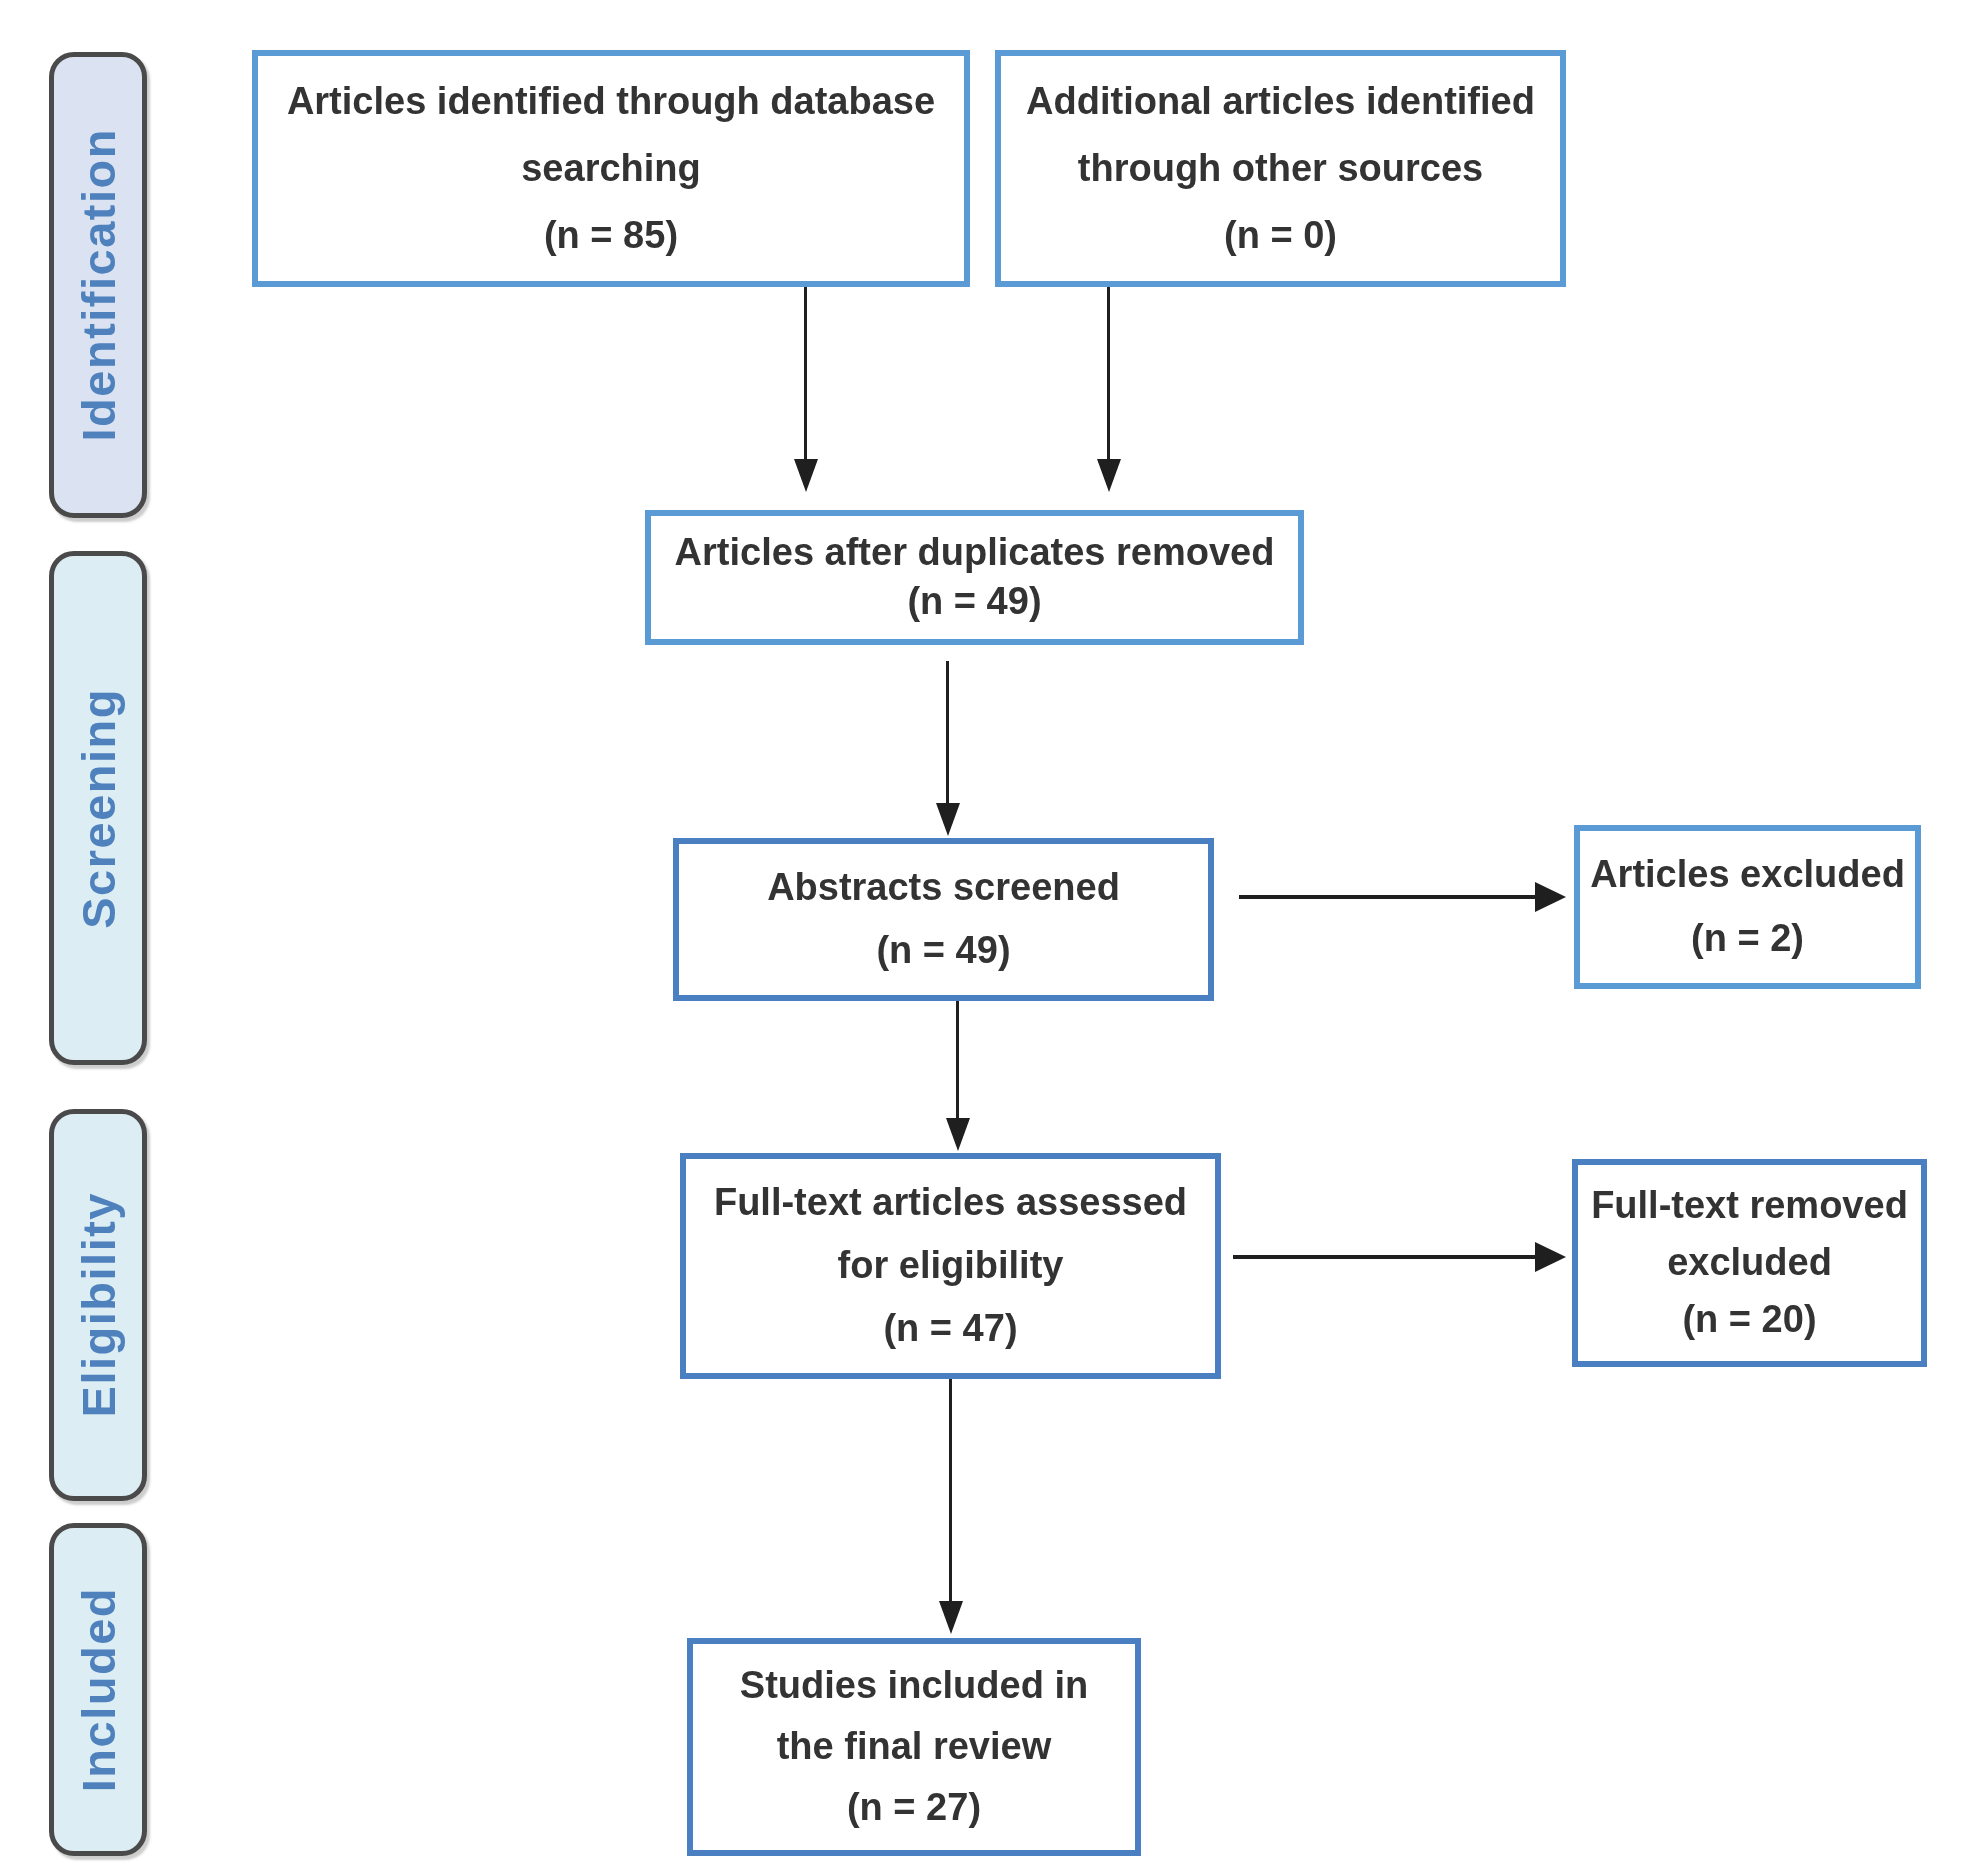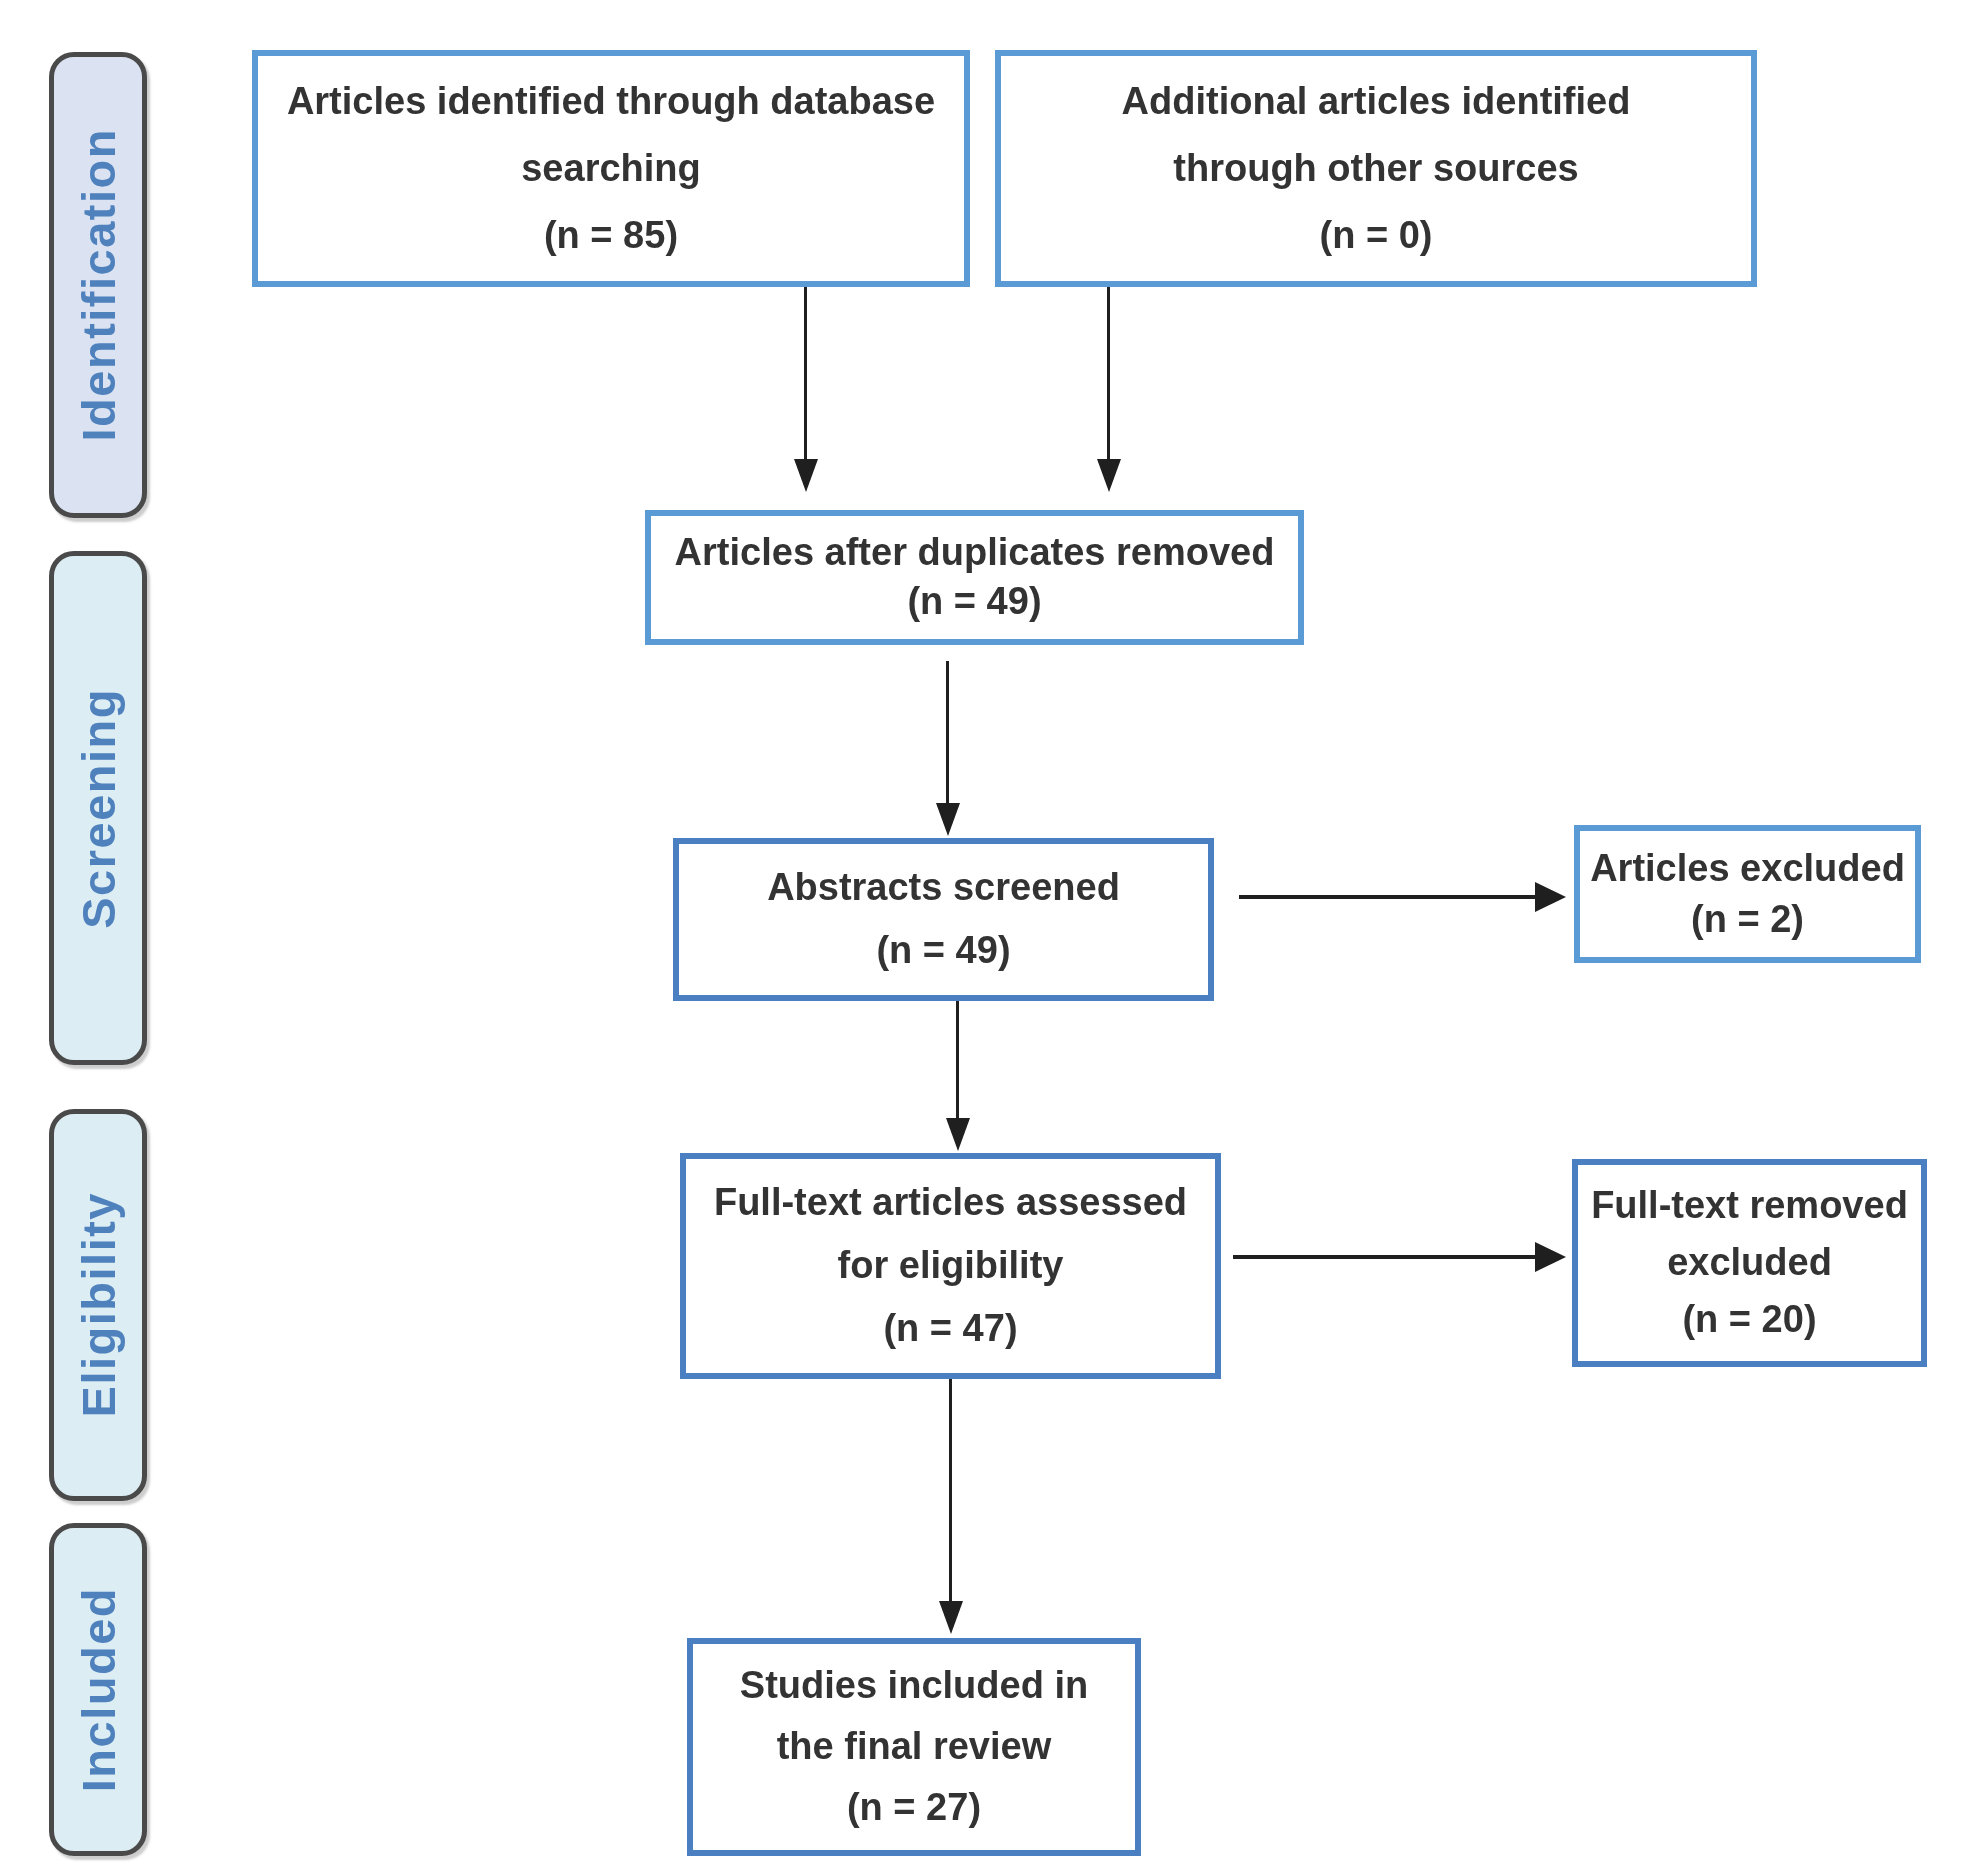--- a/index.html
+++ b/index.html
@@ -93,37 +93,37 @@
   <div class="stage" style="top:1523px;height:333px">
     <span class="stage-text">Included</span>
   </div>
 
   <div class="fbox" style="left:252px;top:50px;width:718px;height:237px">
     <div class="fline">Articles identified through database</div>
     <div class="fline">searching</div>
     <div class="fline">(n = 85)</div>
   </div>
 
-  <div class="fbox" style="left:995px;top:50px;width:762px;height:237px">
+  <div class="fbox" style="left:995px;top:50px;width:571px;height:237px">
     <div class="fline">Additional articles identified</div>
     <div class="fline">through other sources</div>
     <div class="fline">(n = 0)</div>
   </div>
 
   <div class="fbox" style="left:645px;top:510px;width:659px;height:135px">
     <div class="fline">Articles after duplicates removed</div>
     <div class="fline">(n = 49)</div>
   </div>
 
   <div class="fbox strong" style="left:673px;top:838px;width:541px;height:163px">
     <div class="fline">Abstracts screened</div>
     <div class="fline">(n = 49)</div>
   </div>
 
-  <div class="fbox" style="left:1574px;top:825px;width:347px;height:138px">
+  <div class="fbox" style="left:1574px;top:825px;width:347px;height:164px">
     <div class="fline">Articles excluded</div>
     <div class="fline">(n = 2)</div>
   </div>
 
   <div class="fbox strong" style="left:680px;top:1153px;width:541px;height:226px">
     <div class="fline">Full-text articles assessed</div>
     <div class="fline">for eligibility</div>
     <div class="fline">(n = 47)</div>
   </div>
 

